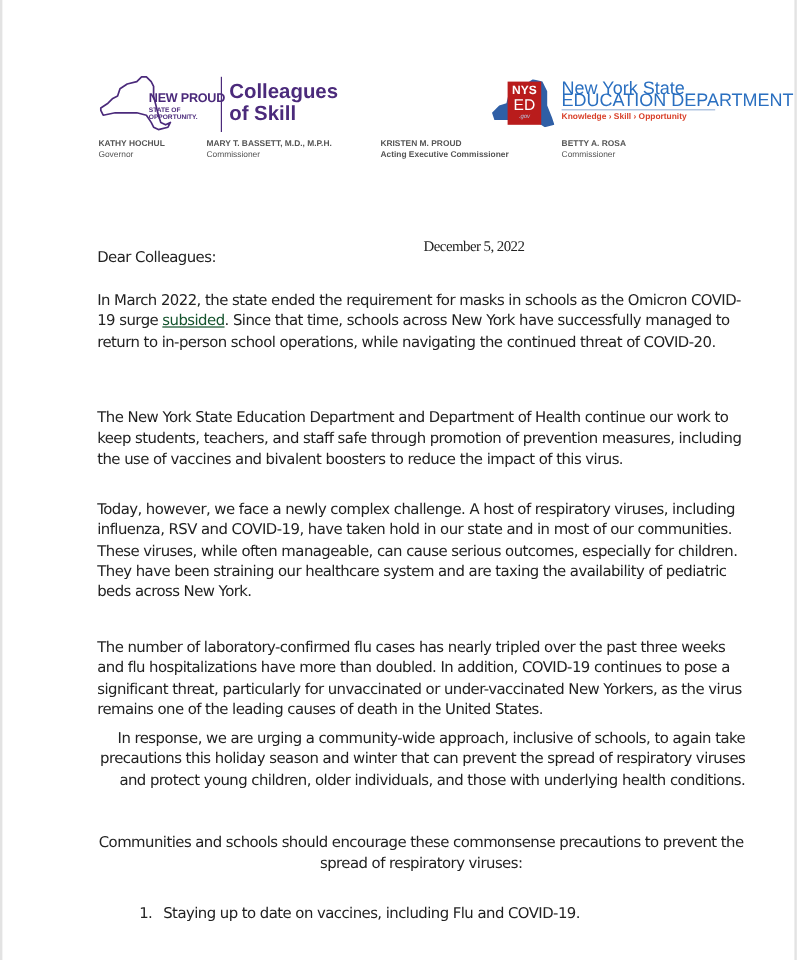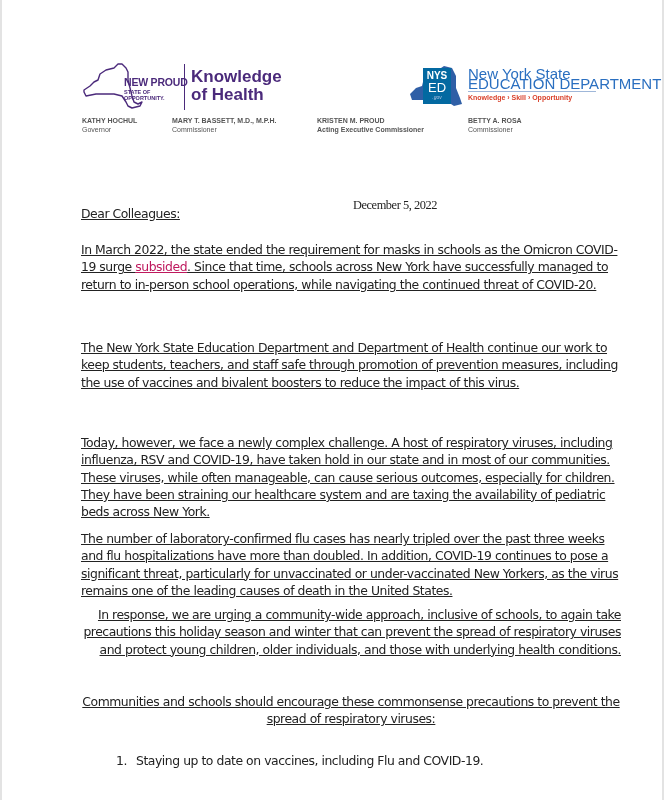--- a/index.html
+++ b/index.html
@@ -23,63 +23,63 @@
 
   .official { position:absolute; font-size:7px; line-height:9px; color:#555; white-space:nowrap; }
   .official .nm { font-weight:bold; color:#555; }
   .official.kh { left:82px; top:116px; }
   .official.mb { left:172px; top:116px; }
   .official.kp { left:317px; top:116px; }
   .official.kp .tt { font-weight:bold; }
   .official.br { left:468px; top:116px; }
 
   .nysed-logo { position:absolute; left:410px; top:66px; width:52px; height:40px; }
-  .nysed-box { position:absolute; left:13px; top:2px; width:28px; height:36px; background:#0369a1; color:#fff; text-align:center; font-weight:bold; }
+  .nysed-box { position:absolute; left:13px; top:2px; width:28px; height:36px; background:#b91c1c; color:#fff; text-align:center; font-weight:bold; }
   .nysed-box .l1 { font-size:10px; line-height:11px; margin-top:2px; }
   .nysed-box .l2 { font-size:13px; line-height:13px; font-weight:normal; }
   .nysed-box .l3 { font-size:5px; line-height:6px; font-style:italic; font-weight:normal; color:#b8c8e4; }
   .nysed-text { position:absolute; left:468px; top:69px; white-space:nowrap; }
   .nysed-text .a { font-size:15px; color:#2a6fc0; line-height:10px; }
   .nysed-text .b { font-size:15px; color:#2a6fc0; line-height:10px; }
   .nysed-text .rule { width:128px; height:1px; background:#9fb7d9; margin:2px 0 1px; }
   .nysed-text .c { font-size:7px; color:#d9412b; line-height:9px; font-weight:bold; }
   .date { position:absolute; left:353px; top:169px; font-family:Liberation Serif, serif; font-size:12.4px; color:#222; letter-spacing:-0.45px; white-space:nowrap;margin-top:29px; }
-  .para { position:absolute; left:81px; width:540px; margin:0;text-decoration:underline; }
+  .para { position:absolute; left:81px; width:540px; margin:0; }
   .p-salut { top:205px; }
   .p1 { top:241px; }
   .p2 { top:328px;margin-top:11px; }
-  .p3 { top:415px;margin-top:19px; }
+  .p3 { top:415px; }
   .p4 { top:530px; }
   .p5 { top:606px;text-align:right; }
   .p6 { top:693px;text-align:center; }
   .list-item { position:absolute; left:116px; top:752px; white-space:nowrap; }
   .list-item .num { display:inline-block; width:20px; }
-  a.link { color:#be185d; text-decoration:underline; }
+  a.link { color:#14532d; text-decoration:underline; }
   .txt { font-family:"DejaVu Sans", sans-serif; font-size:12.4px; line-height:17.3px; color:#222; letter-spacing:-0.45px; }
 </style>
 </head>
 <body>
 
 <div class="edge-left"></div>
 <div class="edge-right"></div>
 
 <div class="nys-logo">
   <svg width="100" height="50" viewBox="0 0 100 50">
     <path d="M2,28 L8,24 L12,20 L16,18 L18,12 L24,8 L32,6 L36,2 L40,2 L44,6 L46,10 L46,18 L48,26 L50,34 L52,40 L56,42 L60,40 L58,44 L50,46 L46,44 L44,40 L40,34 L32,32 L14,32 L4,34 L2,30 Z" fill="none" stroke="#4b2a7b" stroke-width="1.4" stroke-linejoin="round"></path>
   </svg>
   <div class="nys-word1">NEW PROUD</div>
   <div class="nys-word2">
     <div>STATE OF</div>
     <div>OPPORTUNITY.</div>
   </div>
 </div>
 <div class="doh-divider"></div>
 <div class="doh-title">
-  <div>Knowledge</div>
-  <div>of Health</div>
+  <div>Colleagues</div>
+  <div>of Skill</div>
 </div>
 
 <div class="nysed-logo">
   <svg width="52" height="40" viewBox="0 0 52 40" style="position:absolute;left:0;top:0">
     <path d="M0,28 L6,22 L12,20 L14,12 L20,6 L28,4 L34,0 L42,2 L46,10 L46,22 L50,32 L52,38 L44,40 L38,36 L30,34 L10,34 L2,34 Z" fill="#2f5fa6"></path>
   </svg>
   <div class="nysed-box">
     <div class="l1">NYS</div>
     <div class="l2">ED</div>
     <div class="l3">.gov</div>

